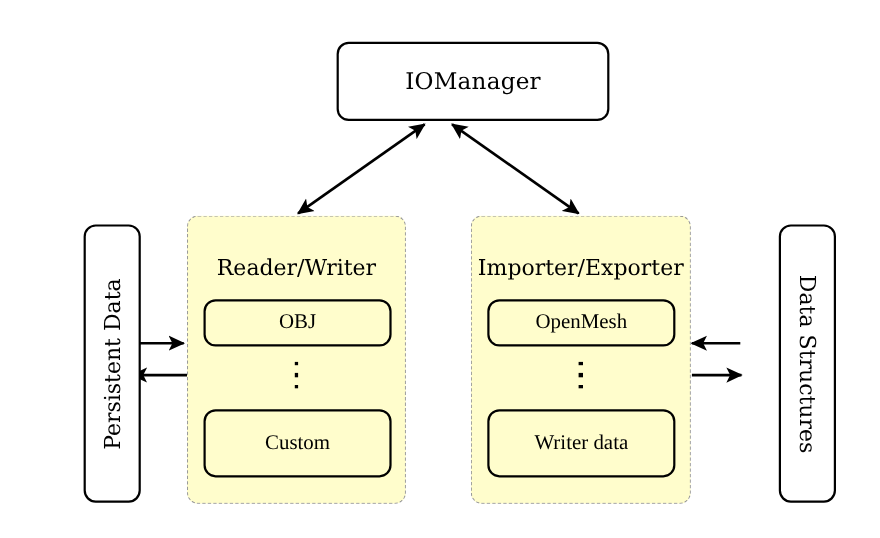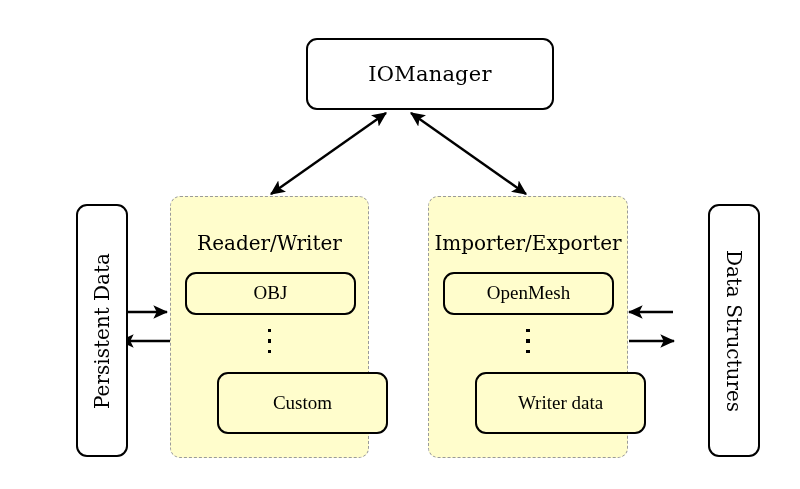--- a/index.html
+++ b/index.html
@@ -125,21 +125,20 @@
     left: 14px;
     top: 75px;
     width: 171px;
     height: 43px;
   }
   .item.bottom {
     left: 14px;
     top: 175px;
     width: 171px;
     height: 62px;
-    margin-left: 32px;
   }
 
   
   .vdots {
     position: absolute;
     left: 0;
     right: 0;
     top: 132px;
     display: flex;
     flex-direction: column;

